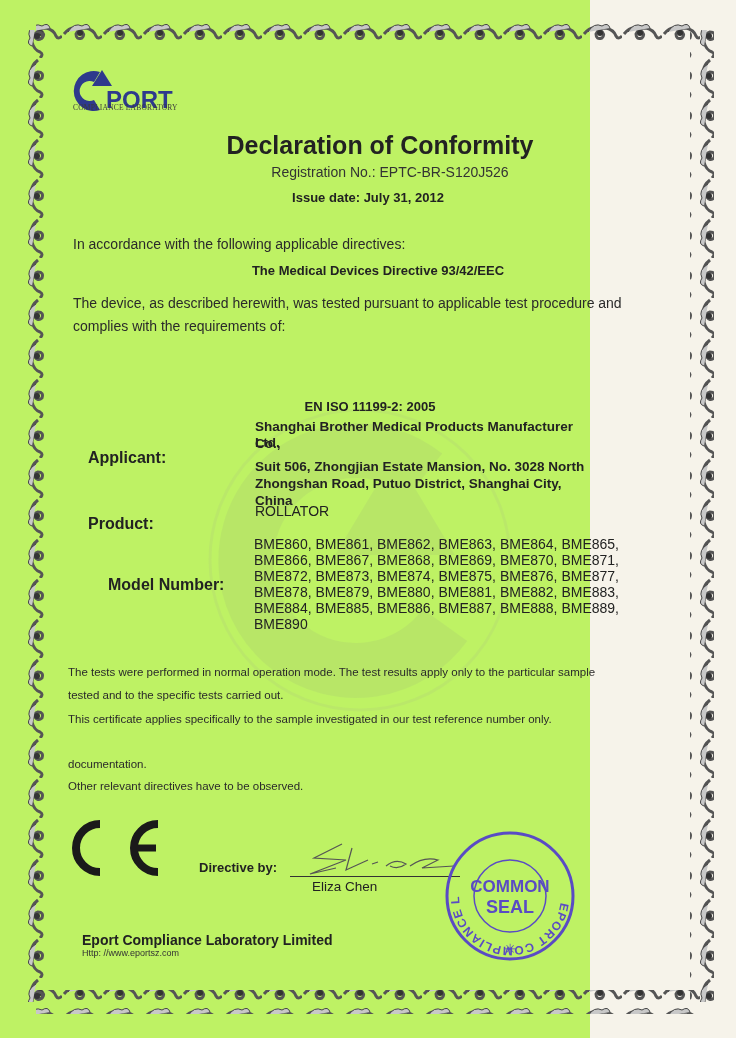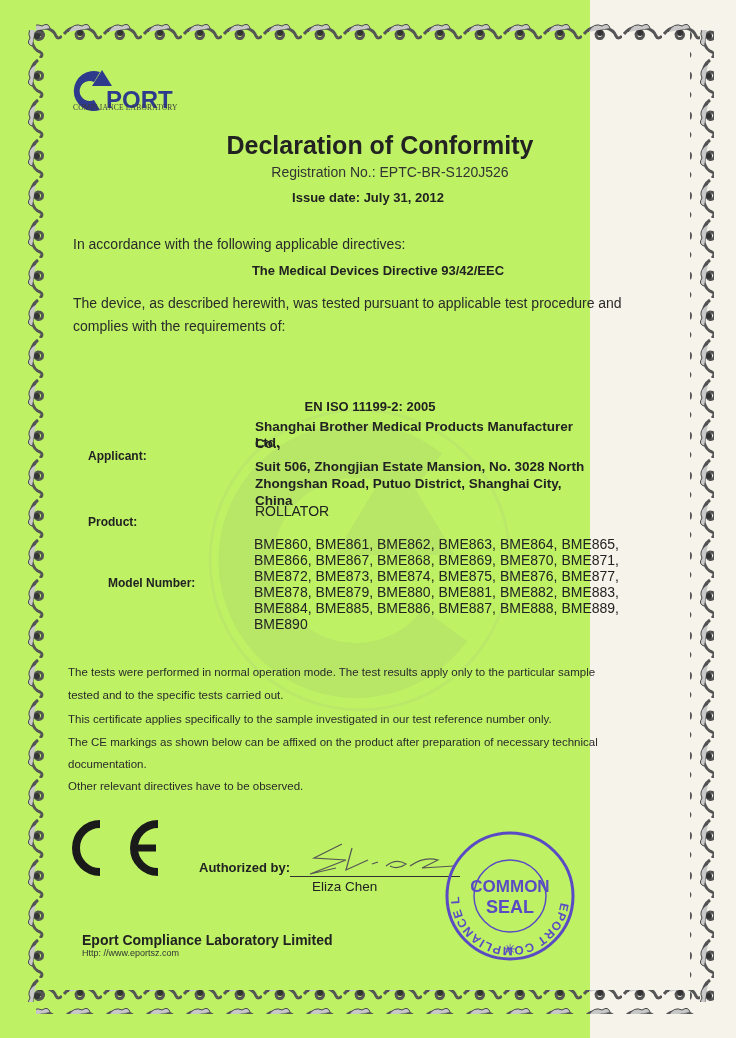--- a/index.html
+++ b/index.html
@@ -46,21 +46,21 @@
   .issue {
     position:absolute; left:0; width:736px; top:190px; text-align:center;
     font-size:13px; font-weight:bold; color:#222;
   }
   .p { position:absolute; left:73px; font-size:14px; color:#2a2a2a; white-space:nowrap; }
   .center-b {
     position:absolute; left:0; width:736px; text-align:center;
     font-size:13px; font-weight:bold; color:#222;
   }
   .label {
-    position:absolute; left:88px; font-size:12px; font-weight:bold; color:#222;
+    position:absolute; left:88px; font-size:16px; font-weight:bold; color:#222;
   }
   .val {
     position:absolute; left:255px; font-size:13.5px; color:#222; line-height:17px;
   }
   .val.b { font-weight:bold; }
   .models {
     position:absolute; left:254px; top:536px; width:400px;
     font-size:14px; line-height:16px; color:#222;
   }
   .small {
@@ -148,31 +148,30 @@
     <div>BME866, BME867, BME868, BME869, BME870, BME871,</div>
     <div>BME872, BME873, BME874, BME875, BME876, BME877,</div>
     <div>BME878, BME879, BME880, BME881, BME882, BME883,</div>
     <div>BME884, BME885, BME886, BME887, BME888, BME889,</div>
     <div>BME890</div>
   </div>
 
   <div class="small" style="top:666px;">The tests were performed in normal operation mode. The test results apply only to the particular sample</div>
   <div class="small" style="top:689px;">tested and to the specific tests carried out.</div>
   <div class="small" style="top:713px;">This certificate applies specifically to the sample investigated in our test reference number only.</div>
-  <div class="small" style="top:736px;">The CE markings as shown below can be affixed on the product after preparation of necessary technical</div>
   <div class="small" style="top:758px;">documentation.</div>
   <div class="small" style="top:780px;">Other relevant directives have to be observed.</div>
 
   <svg class="ce" viewBox="0 0 96 56">
     <path d="M28 4 A24 24 0 0 0 28 52" fill="none" stroke="#1a1a1a" stroke-width="8"></path>
     <path d="M86 4 A24 24 0 0 0 86 52" fill="none" stroke="#1a1a1a" stroke-width="8"></path>
     <line x1="64" y1="28" x2="84" y2="28" stroke="#1a1a1a" stroke-width="7"></line>
   </svg>
 
-  <div class="auth">Authorized by:</div>
+  <div class="auth">Directive by:</div>
   <svg class="signature" viewBox="0 0 150 40">
     <path d="M36 6 L8 20 L40 22 L4 36 L30 30 M46 10 L40 32 L62 22 M66 26 L72 24 M80 28 Q90 20 100 26 Q92 32 84 28 M104 28 Q118 18 132 22 L116 30 L148 28" fill="none" stroke="#555" stroke-width="1.2"></path>
   </svg>
   <div class="sign-line"></div>
   <div class="signer">Eliza Chen</div>
 
   <svg class="seal" viewBox="0 0 146 132">
     <defs>
       <path id="sealArc" d="M22 66 A51 51 0 1 1 124 66 A51 51 0 1 1 22 66"></path>
     </defs>

